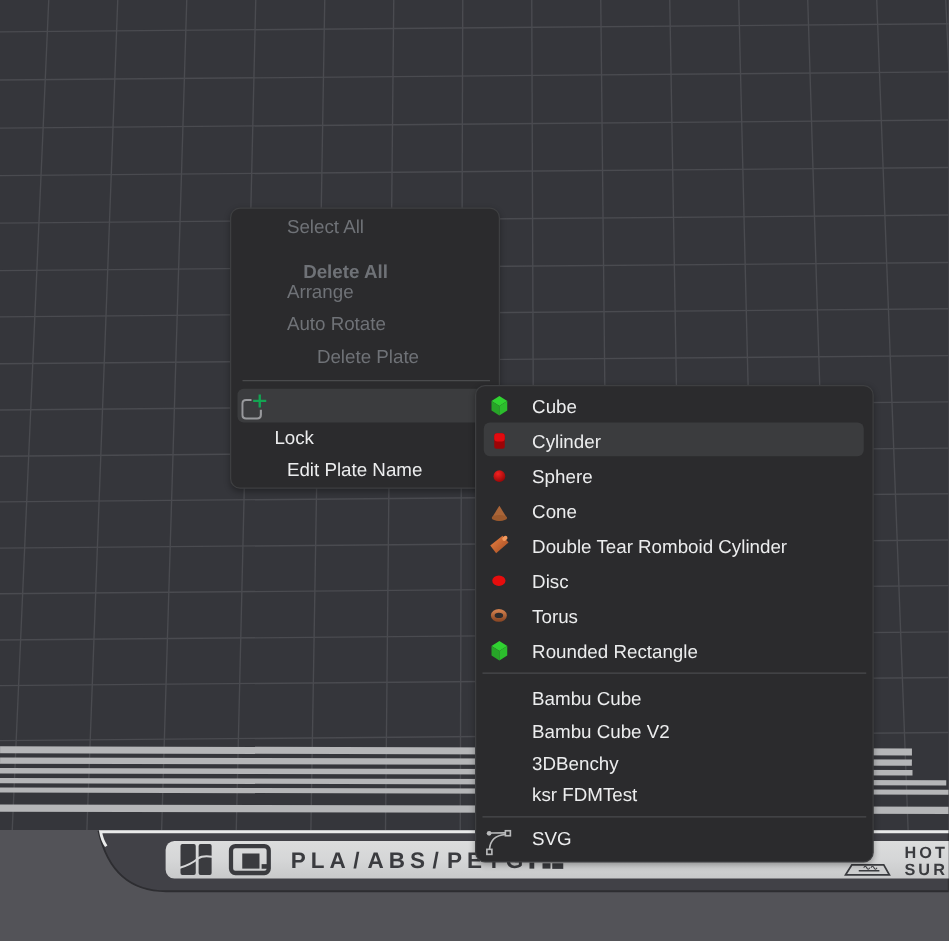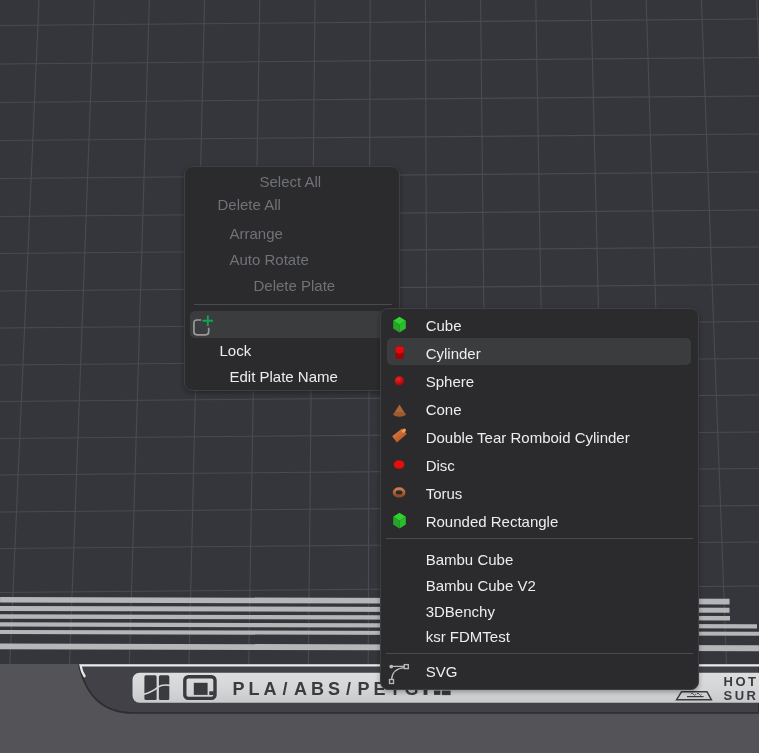--- a/index.html
+++ b/index.html
@@ -76,22 +76,22 @@
 <rect x="423.6" y="690" width="3.8" height="4.9" fill="#3a3b3f"></rect>
 <rect x="434" y="690.6" width="6.4" height="4.3" fill="#3a3b3f"></rect>
 <rect x="441.8" y="690.6" width="8.8" height="4.5" fill="#3a3b3f"></rect>
 <path d="M 676.5,699.8 L 681.5,691.8 L 707,691.8 L 711.5,699.8 Z" stroke="#3a3b3f" stroke-width="1.4" fill="none"></path>
 <line x1="687" y1="696.6" x2="703.5" y2="696.6" stroke="#3a3b3f" stroke-width="1.2"></line>
 <path d="M 691,694.2 q 1.1,-2.4 2.4,0 q 1.1,2.4 2.4,0 M 696.8,694.2 q 1.1,-2.4 2.4,0 q 1.1,2.4 2.4,0" stroke="#3a3b3f" stroke-width="0.9" fill="none"></path>
 <text x="723.5" y="686.2" font-family="Liberation Sans" font-weight="bold" font-size="13" letter-spacing="2.5" fill="#3a3b3f">HOT</text>
 <text x="723.5" y="699.7" font-family="Liberation Sans" font-weight="bold" font-size="13" letter-spacing="2.5" fill="#3a3b3f">SUR</text>
 </svg>
 <div class="menu" style="left:183.5px;top:166.3px;width:216.5px;height:225.2px;">
-<div class="row dis" style="top:1.9px;height:26px;line-height:26px;padding-left:45px;margin-left:30px;">Select All</div>
-<div class="row dis" style="top:25px;height:26px;line-height:26px;padding-left:33px;">Delete All</div>
+<div class="row dis" style="top:1.9px;height:26px;line-height:26px;padding-left:45px;">Select All</div>
+<div class="row dis" style="top:38px;height:26px;line-height:26px;padding-left:58px;font-weight:bold;">Delete All</div>
 <div class="row dis" style="top:79.9px;height:26px;line-height:26px;padding-left:45px;">Auto Rotate</div>
 <div class="row dis" style="top:53.9px;height:26px;line-height:26px;padding-left:45px;">Arrange</div>
 <div class="row dis" style="top:105.9px;height:26px;line-height:26px;padding-left:69px;">Delete Plate</div>
 <div class="sep" style="left:9px;right:7px;top:136.5px;"></div>
 <div class="hl" style="left:5px;right:4px;top:144.2px;height:26.3px;"></div>
 <svg width="24" height="24" viewBox="0 0 24 24" style="position:absolute;left:8.9px;top:147.6px;">
 <path d="M 8.2,5 H 3.9 Q 0.9,5 0.9,8 V 16.8 Q 0.9,19.8 3.9,19.8 H 12.7 Q 15.7,19.8 15.7,16.8 V 12.7" stroke="#98999c" stroke-width="1.7" fill="none"></path>
 <path d="M 9.5,5.7 H 20 M 14.8,0.5 V 11" stroke="#13a452" stroke-width="1.9" fill="none"></path>
 </svg>
 <svg width="12" height="14" viewBox="0 0 12 14" style="position:absolute;left:194px;top:151.2px;">

